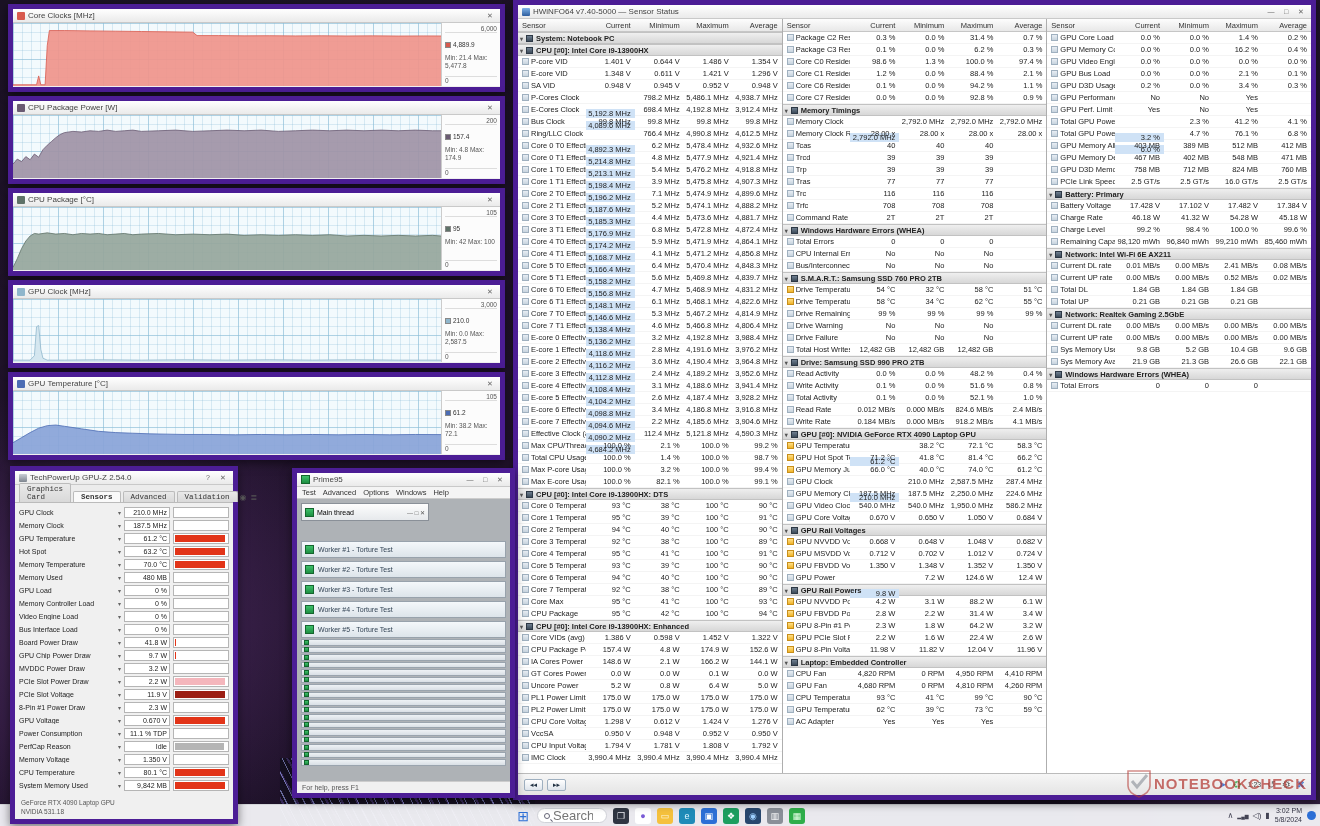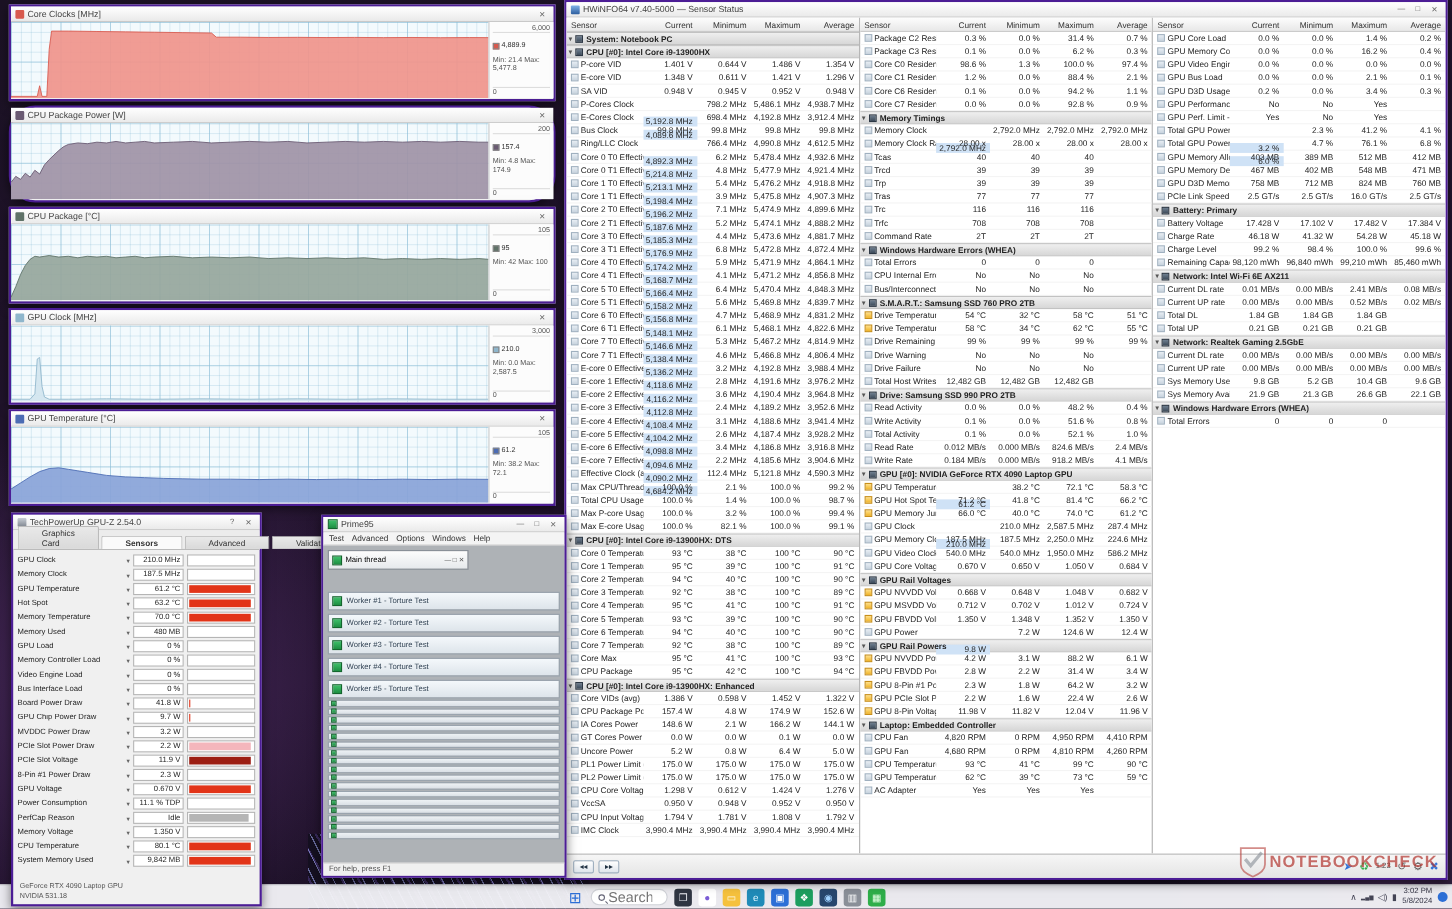--- a/index.html
+++ b/index.html
@@ -8,21 +8,21 @@
     position:relative;
     background:
       radial-gradient(circle at 8% 75%, #4a2a5e 0%, rgba(74,42,94,0) 18%),
       radial-gradient(circle at 96% 96%, #3a2348 0%, rgba(58,35,72,0) 14%),
       linear-gradient(160deg,#1b1224 0%, #241430 55%, #120d1a 100%);
   }
   .stripes { position:absolute; left:280px; top:758px; width:255px; height:68px; z-index:3;
     background:#151021;
     background-image:repeating-linear-gradient(63deg, rgba(170,180,255,.55) 0 1px, transparent 1px 8px),
                      repeating-linear-gradient(60deg, rgba(120,90,200,.35) 0 2px, transparent 2px 13px); }
-  .win { position:absolute; background:#f0f0f0; border:2px solid #4c1d95; box-shadow:0 3px 9px rgba(0,0,0,.5); z-index:10; }
+  .win { position:absolute; background:#f0f0f0; border:5px solid #4c1d95; box-shadow:0 3px 9px rgba(0,0,0,.5); z-index:10; }
   .tbar { height:14px; display:flex; align-items:center; gap:3px; padding:0 4px;
     background:linear-gradient(#ffffff,#eaeaea); border-bottom:1px solid #c9c9c9; font-size:8px; color:#444; }
   .tbar .ttl { flex:1; overflow:hidden; white-space:nowrap; }
   .wicon { width:8px; height:8px; border-radius:1px; flex:0 0 auto; }
   .wbtn { font-size:7px; color:#666; width:12px; text-align:center; cursor:default; }
 
   
   .graph-body { display:flex; height:calc(100% - 15px); background:#fff; }
   .plot { flex:1; position:relative; background:#f3fafd;
     background-image:
@@ -55,21 +55,21 @@
   .hw-group { display:flex; height:12px; align-items:center; gap:3px; font-size:7.5px; font-weight:bold; color:#222;
     background:linear-gradient(#efefef,#d7d7d7); border:1px solid #c2c2c2; border-left:none; border-right:none; padding-left:2px; }
   .garr { font-size:6px; color:#555; } .gic { width:7px; height:7px; background:linear-gradient(#6f7f90,#3d4b5a); border:1px solid #2d3845; }
   .hw-foot { height:22px; background:linear-gradient(#f6f6f6,#e4e4e4); border-top:1px solid #bbb; display:flex; align-items:center; padding:0 6px; gap:4px; }
   .hf-btn { font-size:7px; color:#234; background:linear-gradient(#fff,#dfe5ec); border:1px solid #9fb0c0; border-radius:2px; padding:1px 5px; }
   .hf-right { margin-left:auto; display:flex; gap:6px; align-items:center; font-size:10px; }
 
   
   #gpuz { left:10px; top:466px; width:228px; height:358px; }
   .gz-tabs { display:flex; align-items:flex-end; height:18px; padding:2px 4px 0; gap:2px; background:#ececec; border-bottom:1px solid #bbb; font-size:7.5px; color:#333; }
-  .gz-tab { padding:1px 21px; border:1px solid #bbb; border-bottom:none; border-radius:2px 2px 0 0; background:linear-gradient(#e9e9e9,#d9d9d9); }
+  .gz-tab { padding:1px 7px; border:1px solid #bbb; border-bottom:none; border-radius:2px 2px 0 0; background:linear-gradient(#e9e9e9,#d9d9d9);font-family:Liberation Mono, monospace; }
   .gz-tab.act { background:#fafafa; font-weight:bold; }
   .gz-tools { margin-left:auto; display:flex; gap:4px; font-size:8px; color:#555; }
   .gz-rows { padding:3px 4px 0; }
   .gz-row { display:flex; align-items:center; height:13px; gap:3px; }
   .gz-label { width:96px; font-size:7px; color:#222; white-space:nowrap; overflow:hidden; }
   .gz-arr { font-size:6px; color:#666; }
   .gz-val { width:46px; height:11px; background:#fff; border:1px solid #b5b5b5; font-size:7px; color:#222; text-align:right; padding:0 2px; line-height:10px; }
   .gz-bar { flex:1; height:11px; background:#fff; border:1px solid #b5b5b5; position:relative; }
   .gz-fill { position:absolute; left:1px; top:1px; bottom:1px; }
   .gz-foot { position:absolute; bottom:2px; left:6px; font-size:6.5px; color:#555; line-height:1.5; }
@@ -129,21 +129,21 @@
           <div class="lg-max">6,000</div>
           <div class="lg-cur">
             <span class="sw" style="background: rgb(216, 90, 78);"></span>
             <span>4,889.9</span>
           </div>
           <div class="lg-mm">Min: 21.4  Max: 5,477.8</div>
           <div class="lg-min">0</div>
         </div>
       </div>
     </div>
-    <div class="win" style="left: 8px; top: 96px; width: 497px; height: 88px; border-radius: 24px;">
+    <div class="win" style="left: 8px; top: 96px; width: 497px; height: 88px;">
       <div class="tbar">
         <span class="wicon" style="background: rgb(106, 90, 114);"></span>
         <span class="ttl">CPU Package Power [W]</span>
         <span class="wbtn">✕</span>
       </div>
       <div class="graph-body">
         <div class="plot">
           <svg viewBox="0 0 100 60" preserveAspectRatio="none">
             <polygon points="0,46.80 1,42.00 2,44.40 3,39.60 4,42.60 5,37.20 6,40.20 7,33.00 8,28.80 9,25.20 10,21.60 11,18.60 12,16.80 14,15.60 16,16.20 18,15.00 20,15.60 22,14.40 24,15.60 26,15.00 28,14.40 30,15.60 34,15.00 38,14.40 42,15.60 46,15.00 50,14.40 54,15.00 58,14.40 62,15.60 66,15.00 70,14.40 74,15.00 78,14.40 82,15.00 86,14.40 90,15.00 94,14.40 98,15.00 100,15.00 100,60 0,60" fill="#a092a6" opacity="0.92"></polygon>
             <polyline points="0,46.80 1,42.00 2,44.40 3,39.60 4,42.60 5,37.20 6,40.20 7,33.00 8,28.80 9,25.20 10,21.60 11,18.60 12,16.80 14,15.60 16,16.20 18,15.00 20,15.60 22,14.40 24,15.60 26,15.00 28,14.40 30,15.60 34,15.00 38,14.40 42,15.60 46,15.00 50,14.40 54,15.00 58,14.40 62,15.60 66,15.00 70,14.40 74,15.00 78,14.40 82,15.00 86,14.40 90,15.00 94,14.40 98,15.00 100,15.00" fill="none" stroke="#6a5a72" stroke-width="0.8" vector-effect="non-scaling-stroke"></polyline>

